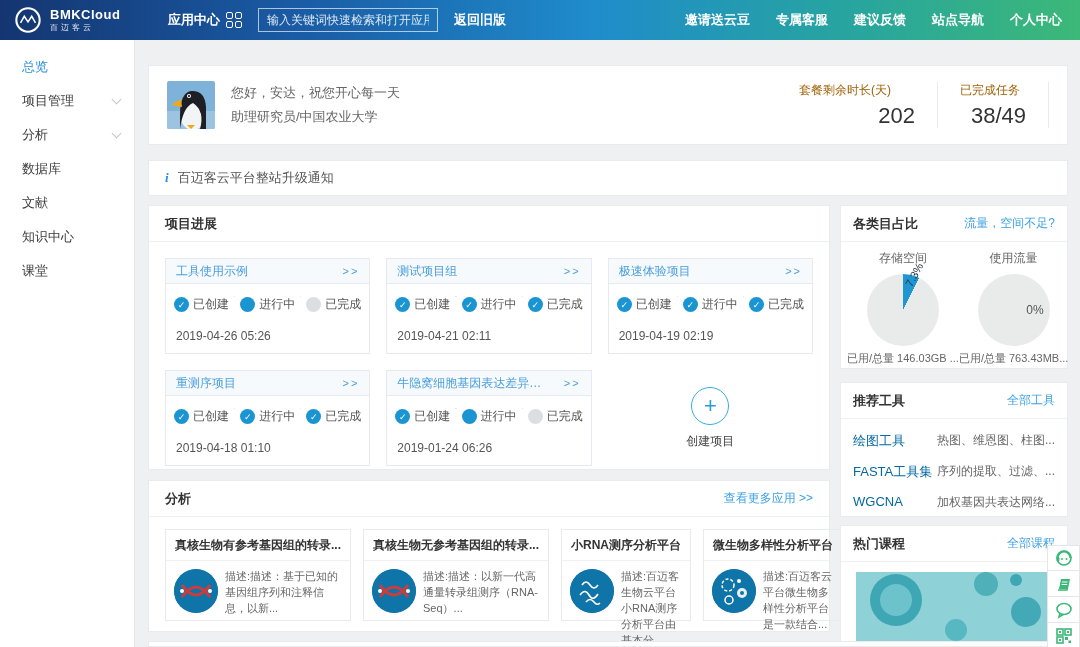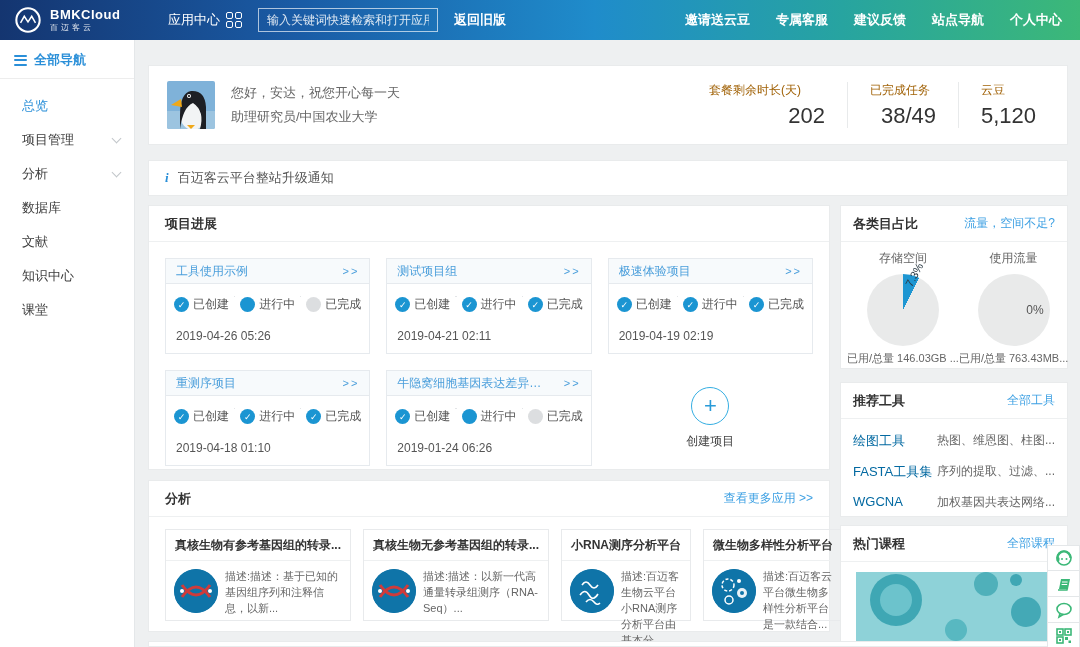--- a/index.html
+++ b/index.html
@@ -8,21 +8,21 @@
 
   
   .navbar { position:absolute; left:0; top:0; width:1080px; height:40px;
     background:linear-gradient(90deg,#143570 0%,#1a5ca6 28%,#1f8ccb 55%,#27a4a0 78%,#3cb878 100%);
     display:flex; align-items:center; color:#fff; z-index:30; }
   .logo-wrap { display:flex; align-items:center; gap:8px; padding:0 14px; width:150px; }
   .logo-circle { width:28px; height:28px; flex:0 0 auto; }
   .logo-text .lt1 { font-size:13px; font-weight:bold; letter-spacing:.5px; }
   .logo-text .lt2 { font-size:8px; letter-spacing:3px; opacity:.85; }
   .appcenter { display:flex; align-items:center; gap:6px; margin-left:18px;
-    font-size:13px; font-weight:normal; cursor:pointer; }
+    font-size:13px; font-weight:bold; cursor:pointer; }
   .grid-icon { display:grid; grid-template-columns:7px 7px; grid-template-rows:7px 7px; gap:2px; }
   .grid-icon i { border:1.5px solid #fff; border-radius:2px; }
   .nav-search { margin-left:16px; width:180px; height:24px; background:transparent;
     border:1px solid rgba(255,255,255,.65); color:#fff; font-size:12px; padding:0 8px; outline:none; }
   .nav-search::placeholder { color:rgba(255,255,255,.85); }
   .back-old { margin-left:16px; font-size:13px; font-weight:bold; cursor:pointer; }
   .nav-links { margin-left:auto; display:flex; gap:26px; padding-right:18px; font-size:13px; font-weight:bold; }
   .nav-links span { cursor:pointer; white-space:nowrap; }
 
   
@@ -163,28 +163,20 @@
   <div class="nav-links">
     <span>邀请送云豆</span>
     <span>专属客服</span>
     <span>建议反馈</span>
     <span>站点导航</span>
     <span>个人中心</span>
   </div>
 </div>
 
 <div class="sidebar">
-  <div class="nav-all">
-    <span class="burger">
-        <i></i>
-        <i></i>
-        <i></i>
-      </span>
-    <span>全部导航</span>
-  </div>
   <div class="side-menu">
     <div class="side-item active">
       <span>总览</span>
     </div>
     <div class="side-item">
       <span>项目管理</span>
       <i class="chev"></i>
     </div>
     <div class="side-item">
       <span>分析</span>
@@ -226,24 +218,20 @@
     <div class="stat" style="width:160px;">
       <div class="stat-label">套餐剩余时长(天)</div>
       <div class="stat-value">202</div>
     </div>
     <div class="stat-div"></div>
     <div class="stat" style="width:110px;">
       <div class="stat-label">已完成任务</div>
       <div class="stat-value">38/49</div>
     </div>
     <div class="stat-div"></div>
-    <div class="stat" style="width:90px;">
-      <div class="stat-label">云豆</div>
-      <div class="stat-value">5,120</div>
-    </div>
   </div>
 </div>
 
 <div class="card notice">
   <span class="info-i">i</span>
   <span class="notice-text">百迈客云平台整站升级通知</span>
 </div>
 
 <div class="card projects">
   <div class="card-head">

